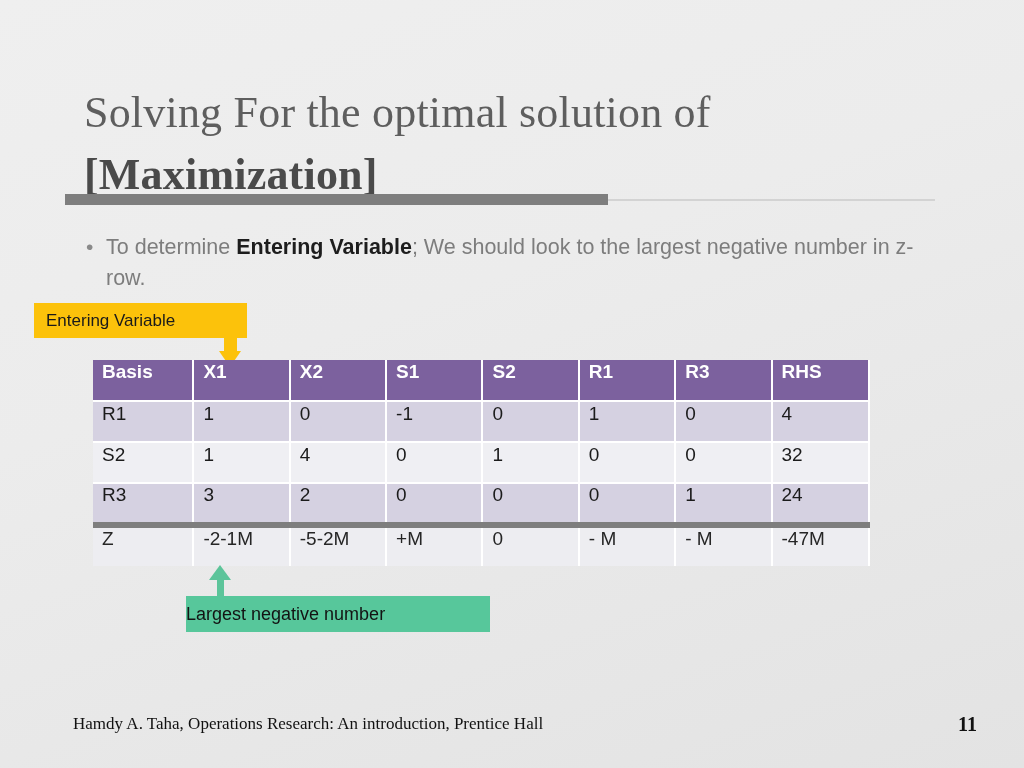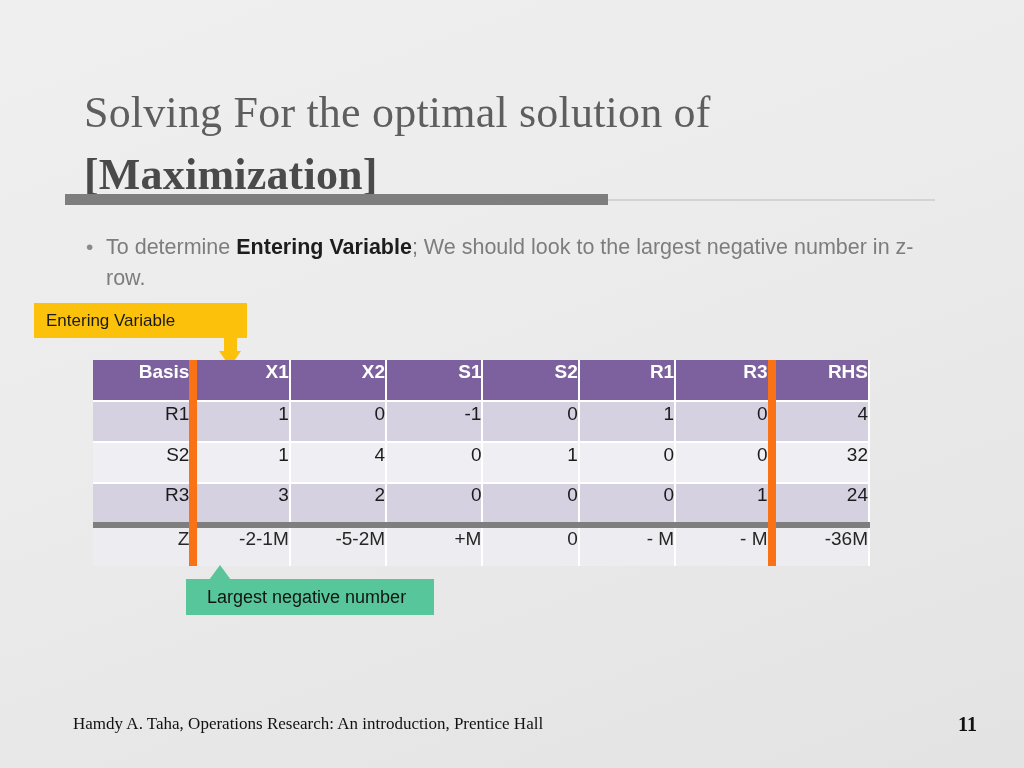--- a/index.html
+++ b/index.html
@@ -111,27 +111,27 @@
     height: 0;
     border-left: 11px solid transparent;
     border-right: 11px solid transparent;
     border-top: 16px solid #fcc20b;
   }
 
   
   .callout-green {
     position: absolute;
     left: 186px;
-    top: 579px;
-    width: 248px;
+    top: 596px;
+    width: 304px;
     height: 36px;
     background: #57c79b;
     display: flex;
     align-items: center;
-    padding-left: 21px;
+    padding-left: 0;
     box-sizing: border-box;
     font-size: 18px;
     color: #131313;
   }
   .arrow-green-stem {
     position: absolute;
     left: 217px;
     top: 578px;
     width: 7px;
     height: 25px;
@@ -154,21 +154,21 @@
     left: 93px;
     top: 360px;
     width: 777px;
     border-collapse: collapse;
     table-layout: fixed;
     font-size: 19px;
   }
   .tbl td, .tbl th {
     height: 41px;
     padding: 0 0 16px 9px;
-    text-align: right;
+    text-align: left;
     vertical-align: middle;
     border-right: 2px solid #ffffff;
     box-sizing: border-box;
     overflow: hidden;
     white-space: nowrap;
   }
   .tbl th {
     background: #7c619e;
     color: #ffffff;
     font-weight: bold;
@@ -178,21 +178,21 @@
   .tbl tr.band-a td { background: #d5d1e1; color: #1b1b1b; }
   .tbl tr.band-b td { background: #efeff3; color: #1b1b1b; }
   .tbl tr.zrow td {
     background: #ededf1;
     color: #262626;
     border-top: 6px solid #7e7e7e;
   }
   .tbl tr td { border-bottom: 2px solid #ffffff; }
   .tbl tr:last-child td { border-bottom: none; }
   
-  .tbl .div-left  { border-left: 8px solid #f97316; }
+  .tbl .div-left  { border-left: 1px solid #f97316; }
   .col-basis { width: 100px; }
   .col-std   { width: 96px; }
   .col-rhs   { width: 97px; }
 
   
   .footer-ref {
     position: absolute;
     left: 73px;
     top: 714px;
     font-family: "Liberation Serif", serif;
@@ -277,21 +277,21 @@
         <td class="div-left">24</td>
       </tr>
       <tr class="zrow">
         <td>Z</td>
         <td class="div-left">-2-1M</td>
         <td>-5-2M</td>
         <td>+M</td>
         <td>0</td>
         <td>- M</td>
         <td>- M</td>
-        <td class="div-left">-36M</td>
+        <td class="div-left">-47M</td>
       </tr>
     </tbody>
   </table>
 
   <div class="arrow-green-head"></div>
   <div class="arrow-green-stem"></div>
   <div class="callout-green">Largest negative number</div>
 
   <div class="footer-ref">Hamdy A. Taha, Operations Research: An introduction, Prentice Hall</div>
   <div class="footer-page">11</div>

